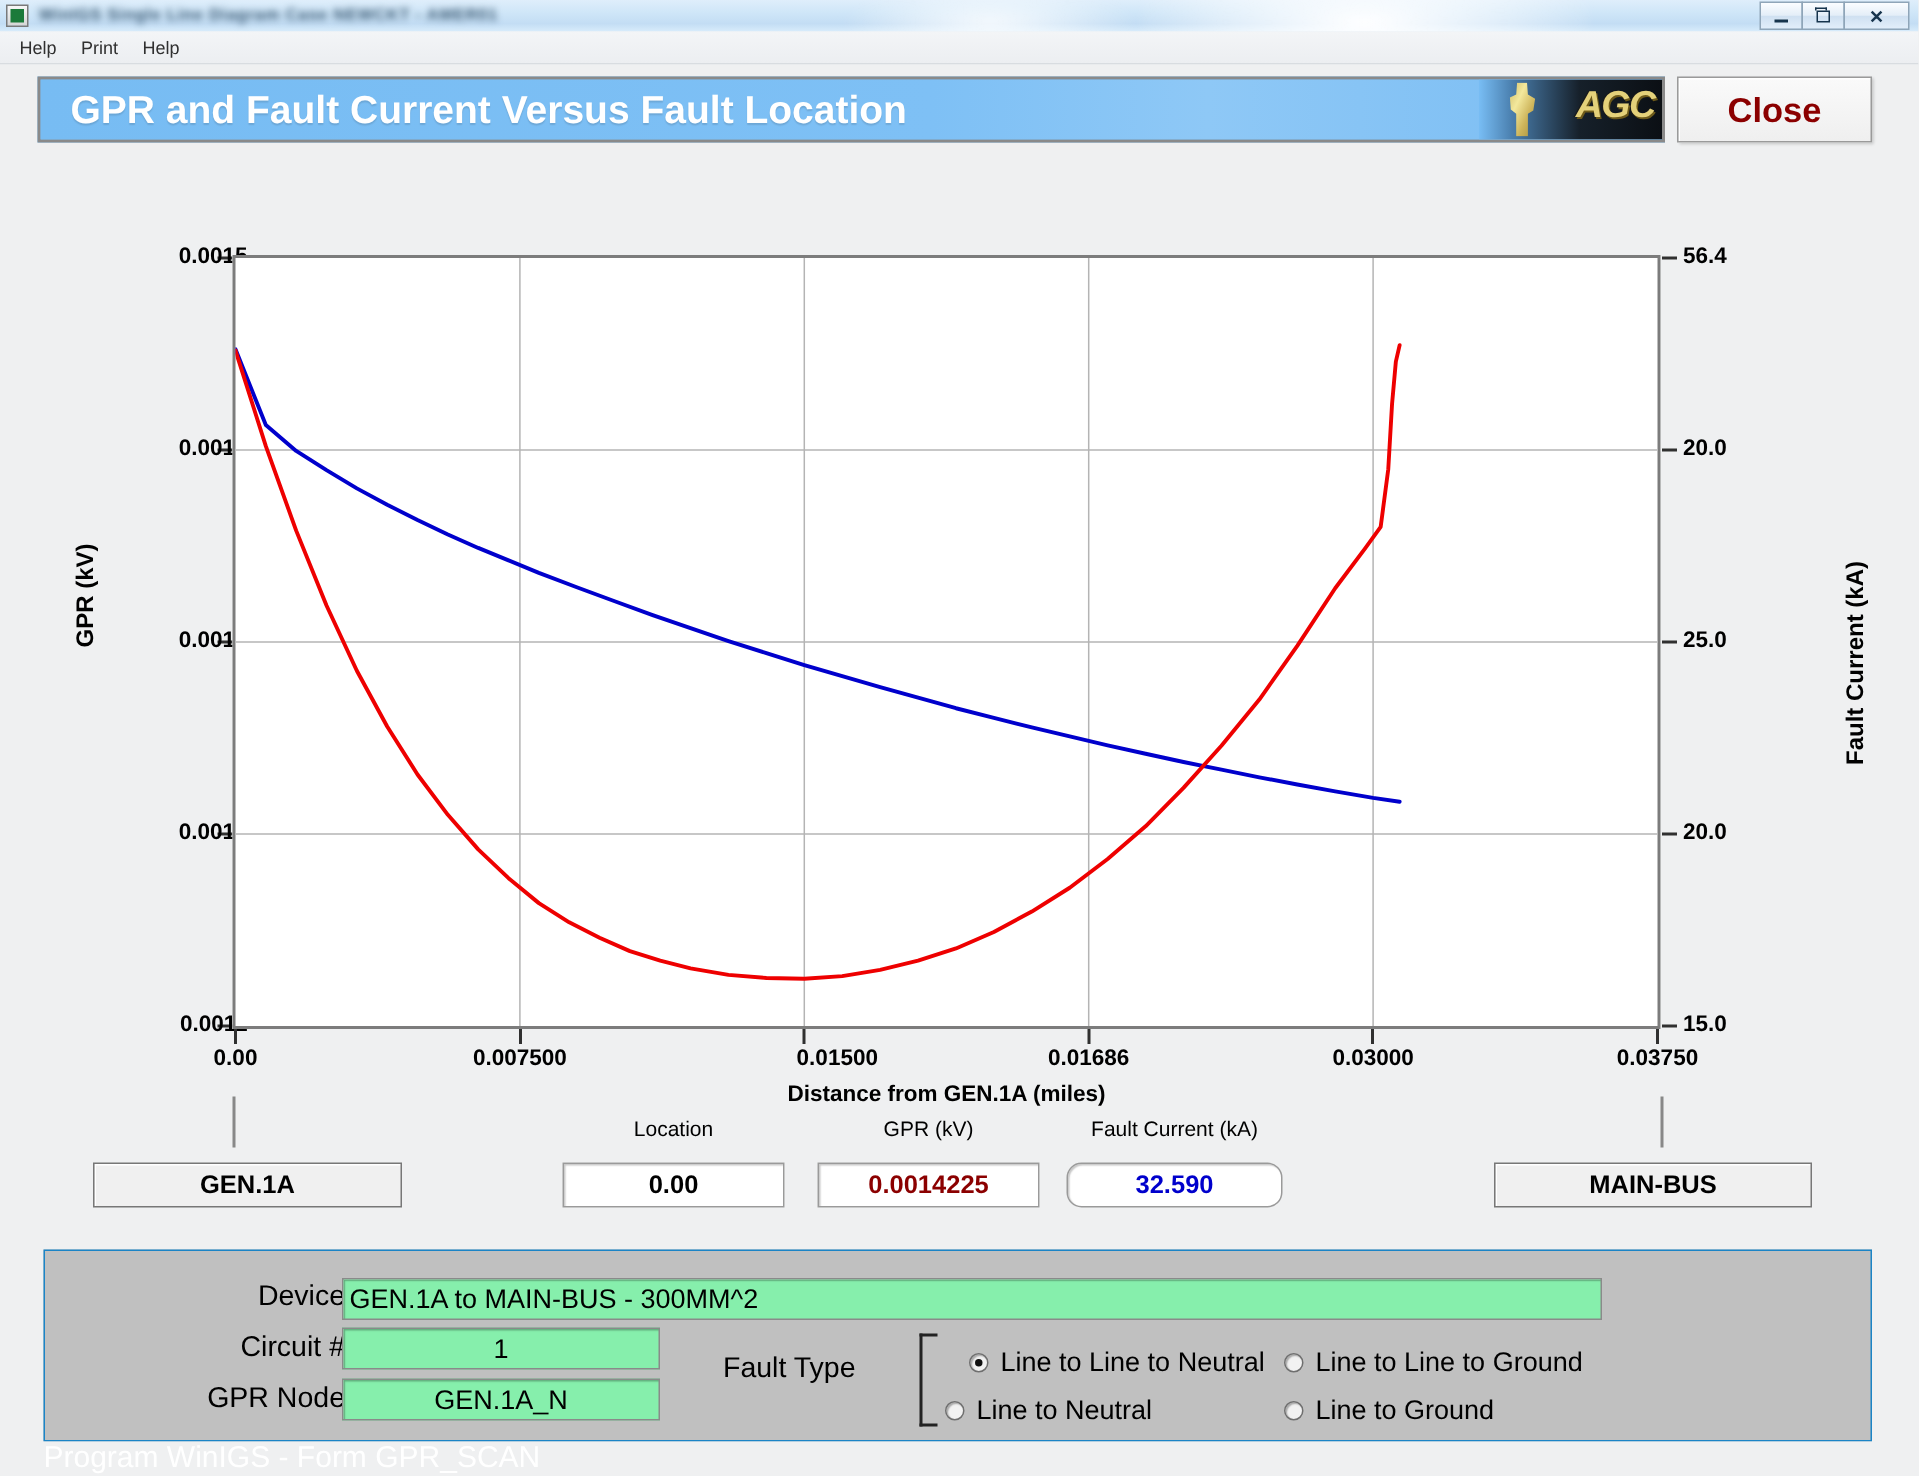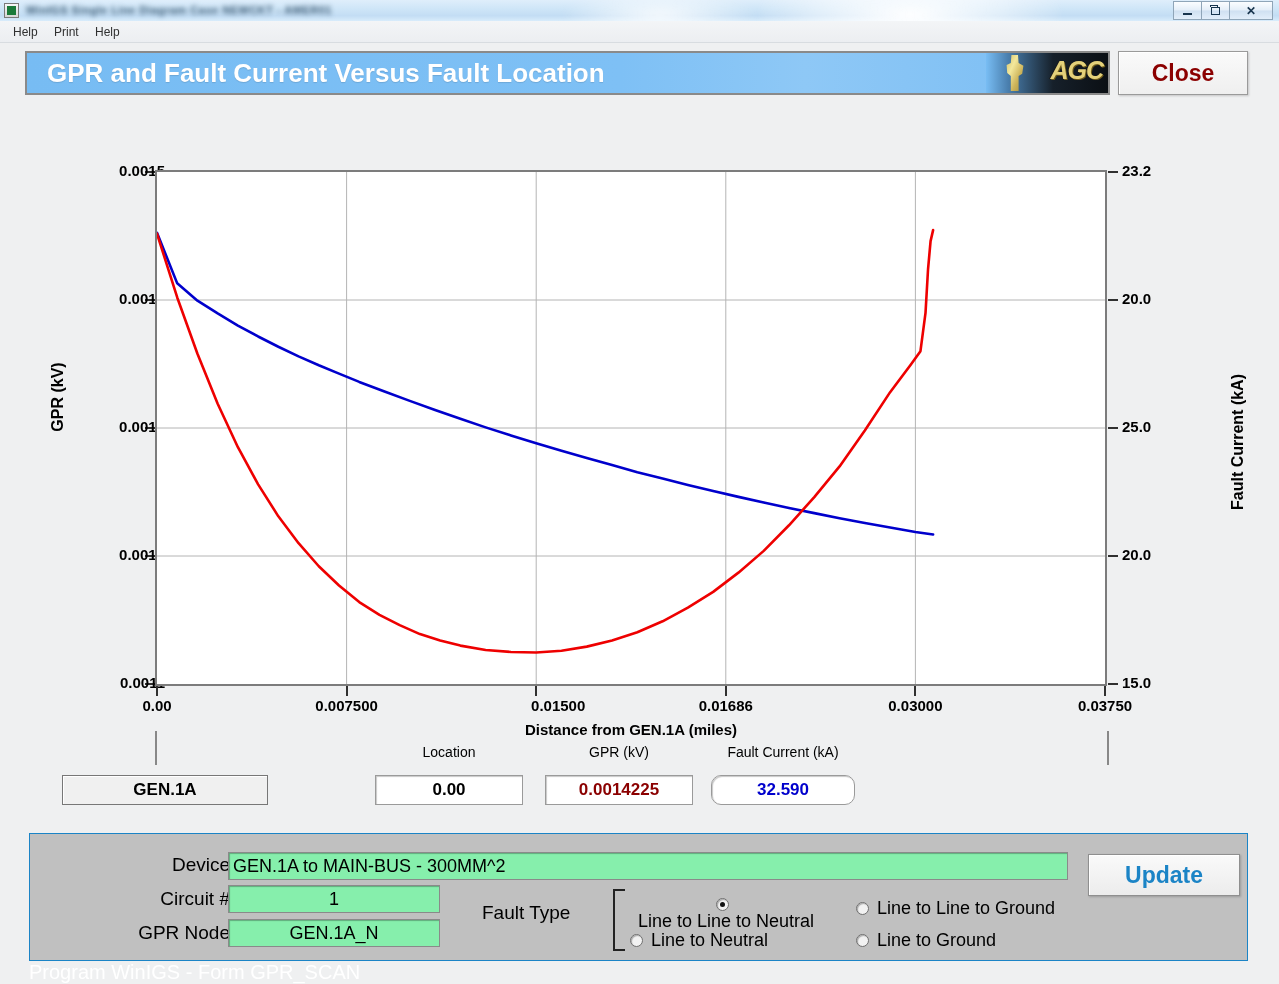--- a/index.html
+++ b/index.html
@@ -287,21 +287,21 @@
         <div class="ytick-l" style="top: 59px;">0.0015</div>
         <div class="tickmark-r" style="top: 580px;"></div>
         <div class="ytick-r" style="top: 571px;">15.0</div>
         <div class="tickmark-r" style="top: 452px;"></div>
         <div class="ytick-r" style="top: 443px;">20.0</div>
         <div class="tickmark-r" style="top: 324px;"></div>
         <div class="ytick-r" style="top: 315px;">25.0</div>
         <div class="tickmark-r" style="top: 196px;"></div>
         <div class="ytick-r" style="top: 187px;">20.0</div>
         <div class="tickmark-r" style="top: 68px;"></div>
-        <div class="ytick-r" style="top: 59px;">23.2</div>
+        <div class="ytick-r" style="top: 59px;">56.4</div>
         <div class="tickmark-x" style="left: 156px;"></div>
         <div class="xtick" style="left: 157px;">0.00</div>
         <div class="tickmark-x" style="left: 345.6px;"></div>
         <div class="xtick" style="left: 346.6px;">0.007500</div>
         <div class="tickmark-x" style="left: 535.2px;"></div>
         <div class="xtick" style="left: 536.2px; margin-left: 22px;">0.01500</div>
         <div class="tickmark-x" style="left: 724.8px;"></div>
         <div class="xtick" style="left: 725.8px;">0.01686</div>
         <div class="tickmark-x" style="left: 914.4px;"></div>
         <div class="xtick" style="left: 915.4px;">0.03000</div>
@@ -328,20 +328,23 @@
     </div>
   </div>
 
   <div id="nodes">
     <div class="connector" style="left:155px;top:-12px;height:34px;"></div>
     <div class="connector" style="left:1107px;top:-12px;height:34px;"></div>
 
     <div class="nodebox" style="left:62px;top:32px;width:206px;">
       <span>GEN.1A</span>
     </div>
+    <div class="nodebox" style="left:996px;top:32px;width:212px;">
+      <span>MAIN-BUS</span>
+    </div>
 
     <div class="readlabel" style="left:449px;">Location</div>
     <div class="readbox" style="left:375px;width:148px;color:#000000;">0.00</div>
 
     <div class="readlabel" style="left:619px;">GPR (kV)</div>
     <div class="readbox" style="left:545px;width:148px;color:#8B0000;">0.0014225</div>
 
     <div class="readlabel" style="left:783px;">Fault Current (kA)</div>
     <div class="readbox" style="left:711px;width:144px;color:#0000cc;border-radius:10px;">32.590</div>
   </div>
@@ -353,38 +356,35 @@
 
     <div class="plabel" style="left:80px;top:52px;width:120px;">Circuit #</div>
     <div class="pfield center" style="left:198px;top:51px;width:212px;">1</div>
 
     <div class="plabel" style="left:40px;top:86px;width:160px;">GPR Node</div>
     <div class="pfield center" style="left:198px;top:85px;width:212px;">GEN.1A_N</div>
 
     <div id="faulttype-label">Fault Type</div>
     <div id="ftbracket"></div>
 
-    <div class="radio-row" style="left:600px;top:64px;flex-direction:column;">
+    <div class="radio-row" style="left:616px;top:64px;">
       <span class="radio on"></span>
       <span class="radio-label">Line to Line to Neutral</span>
     </div>
     <div class="radio-row" style="left:600px;top:96px;">
       <span class="radio"></span>
       <span class="radio-label">Line to Neutral</span>
     </div>
     <div class="radio-row" style="left:826px;top:64px;">
       <span class="radio"></span>
       <span class="radio-label">Line to Line to Ground</span>
     </div>
     <div class="radio-row" style="left:826px;top:96px;">
       <span class="radio"></span>
       <span class="radio-label">Line to Ground</span>
     </div>
 
-    <div id="updatebtn">
-      <span>Update</span>
-    </div>
   </div>
 
   <div id="status">
     <div class="stext">Program WinIGS - Form GPR_SCAN</div>
   </div>
 </div>
 
 </body></html>

